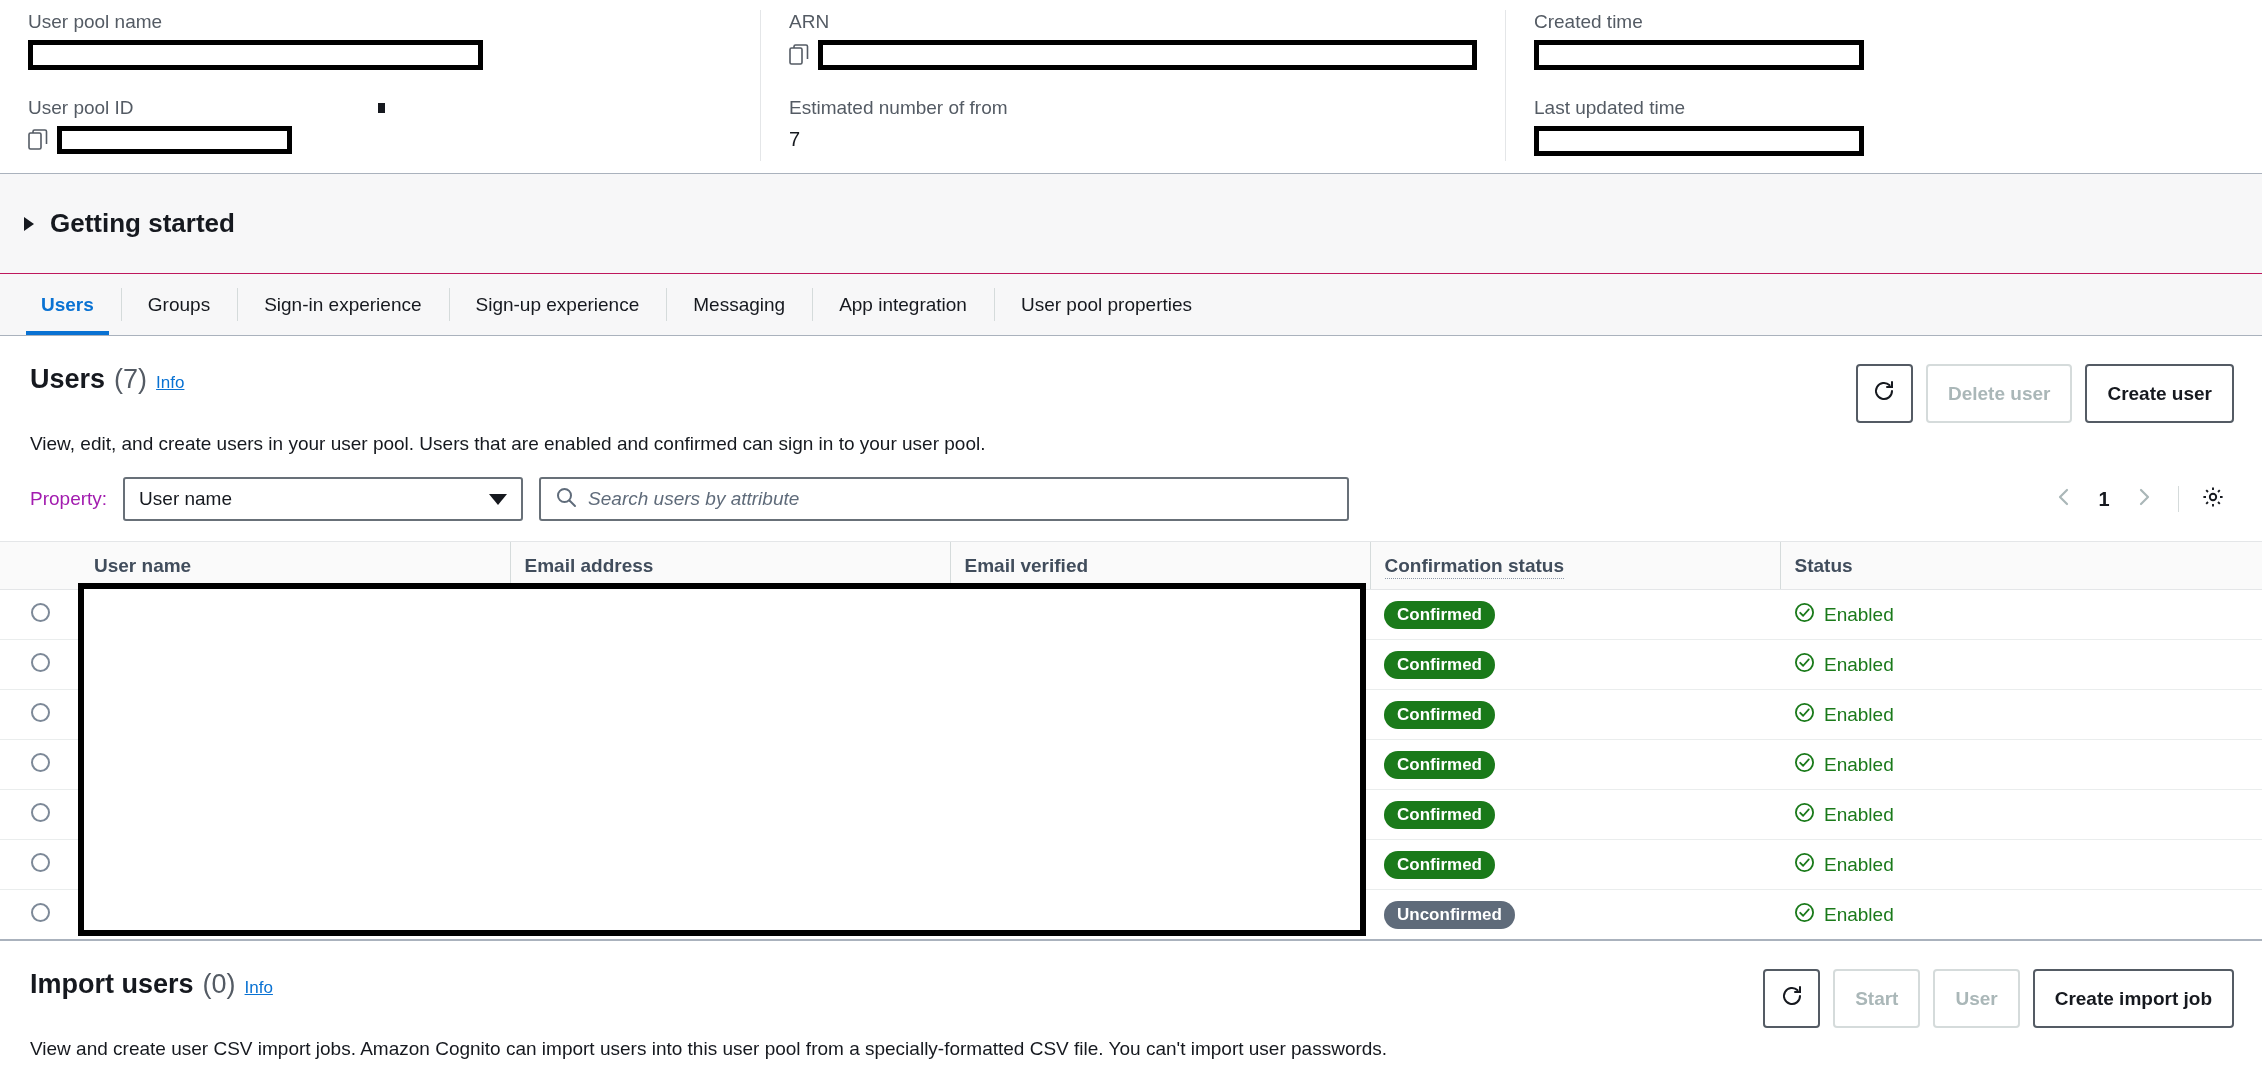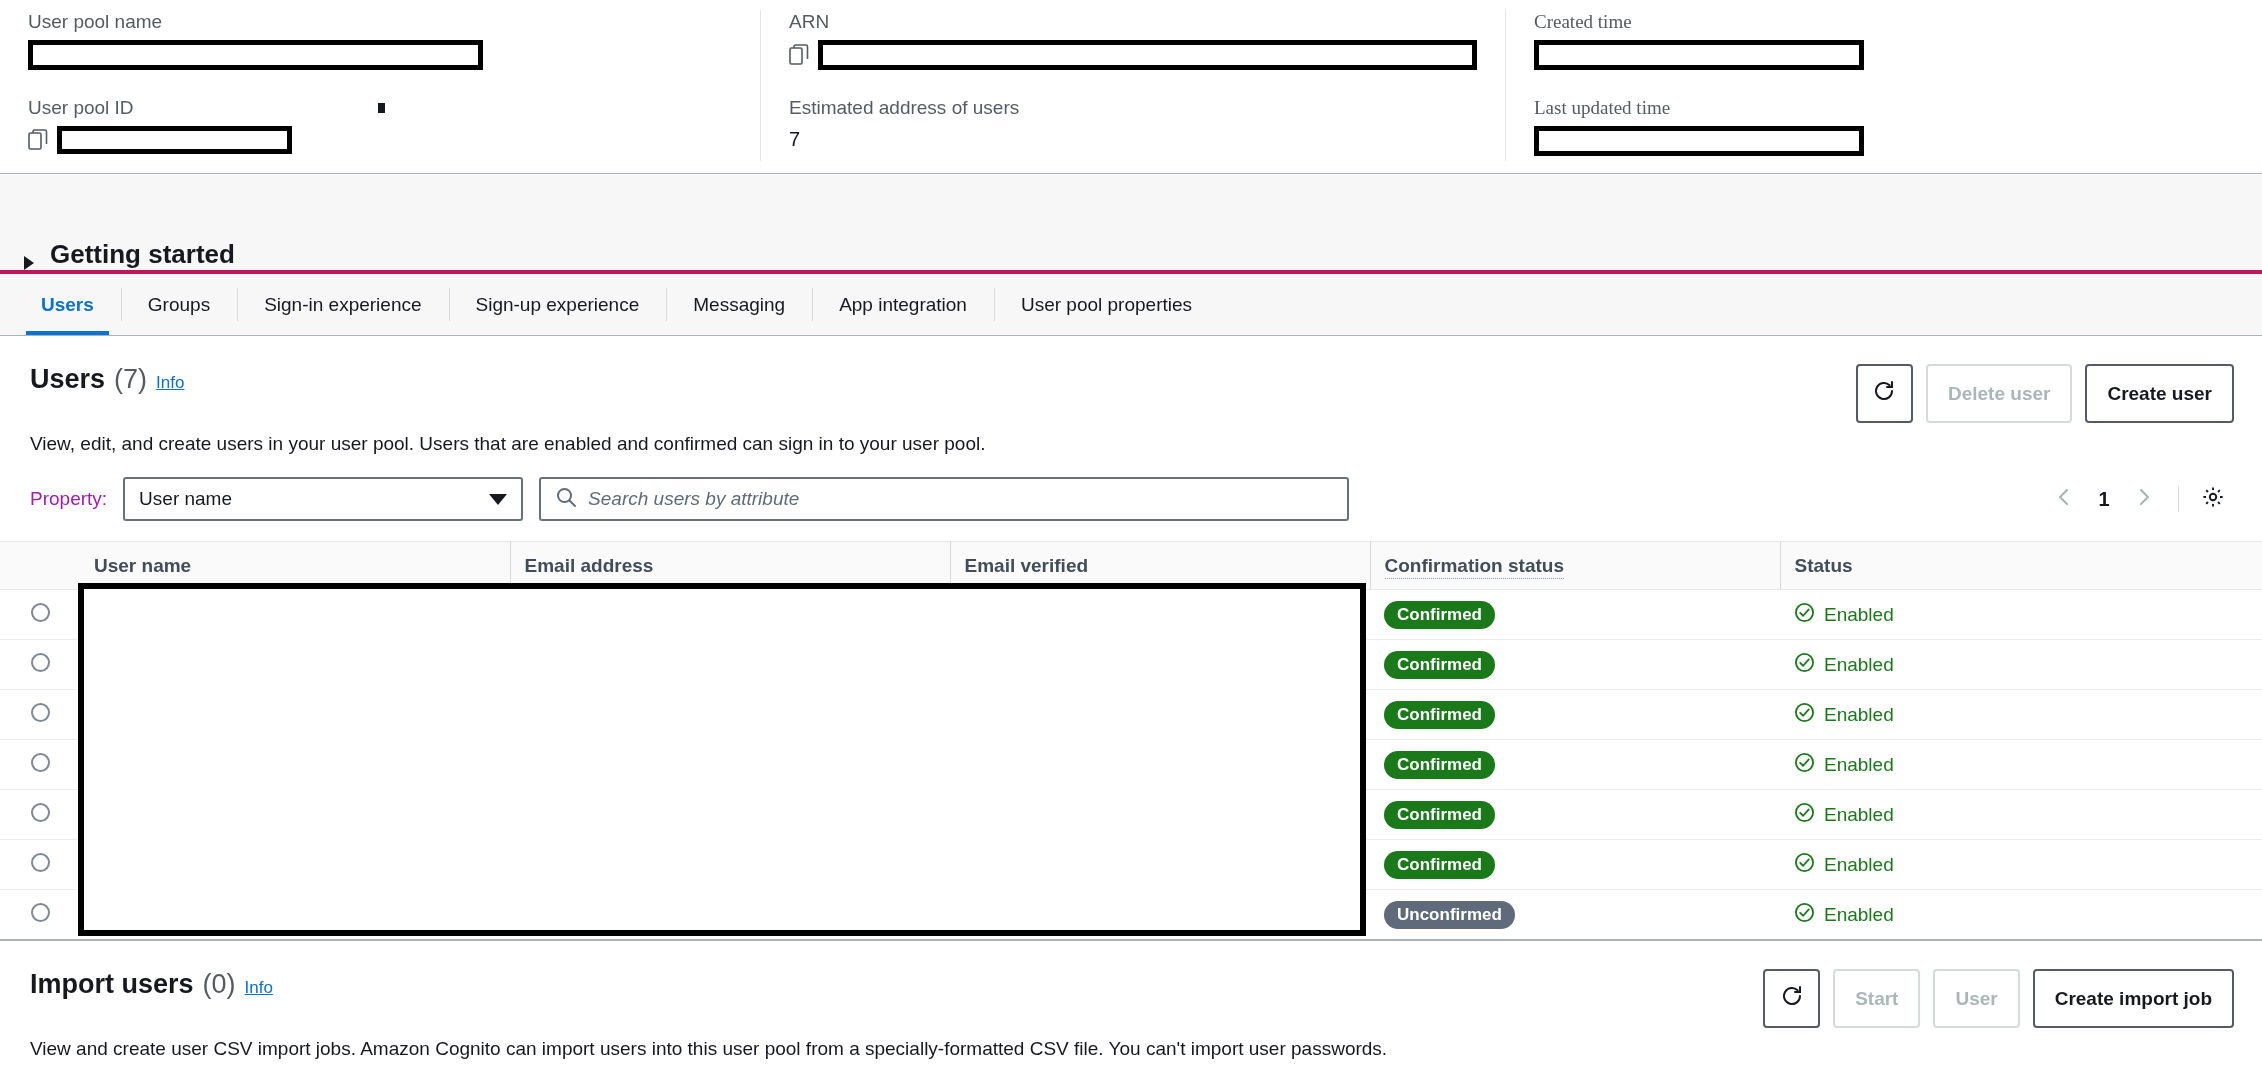--- a/index.html
+++ b/index.html
@@ -21,21 +21,21 @@
     border-bottom: 1px solid #aab2bd;
     display: flex;
     padding: 10px 0 12px 0;
   }
   .summary-col {
     padding: 0 28px;
     position: relative;
   }
   .summary-col.col-1 { width: 760px; }
   .summary-col.col-2 { width: 745px; border-left: 1px solid #e4e6e8; }
-  .summary-col.col-3 { width: 647px; border-left: 1px solid #e4e6e8; font-family: Liberation Serif, serif; }
+  .summary-col.col-3 { width: 647px; border-left: 1px solid #e4e6e8; }
 
   .field-label {
     font-size: 19px;
     color: #545b64;
     line-height: 24px;
     margin-bottom: 6px;
     white-space: nowrap;
   }
   .field-value {
     font-size: 20px;
@@ -64,23 +64,23 @@
     left: 378px; top: 93px;
     width: 7px; height: 10px;
     background: #16191f;
   }
 
   
   .getting-started {
     height: 100px;
     background: #f7f7f8;
     display: flex;
-    align-items: flex-end;
+    align-items: center;
     padding-left: 24px;
-    border-bottom: 4px solid #be185d;
+    border-bottom: 1px solid #be185d;
   }
   .gs-caret {
     width: 0; height: 0;
     border-left: 10px solid #16191f;
     border-top: 7px solid transparent;
     border-bottom: 7px solid transparent;
     margin-right: 16px;
   }
   .gs-title { font-size: 26px; font-weight: bold; color: #16191f; }
 
@@ -347,21 +347,21 @@
         <span class="copy-icon">
           <svg width="20" height="22" viewBox="0 0 20 22" fill="none" stroke="#545b64" stroke-width="1.6">
             <rect x="1" y="4" width="12" height="16" rx="1.5"></rect>
             <path d="M5 4V2.5A1.5 1.5 0 0 1 6.5 1H17a1.5 1.5 0 0 1 1.5 1.5V15"></path>
           </svg>
         </span>
         <span class="redact arn"></span>
       </div>
     </div>
     <div class="field-block">
-      <div class="field-label">Estimated address of users</div>
+      <div class="field-label">Estimated number of from</div>
       <div class="field-value">7</div>
     </div>
   </div>
 
   <div class="summary-col col-3">
     <div class="field-block">
       <div class="field-label">Created time</div>
       <div class="redact created"></div>
     </div>
     <div class="field-block">

